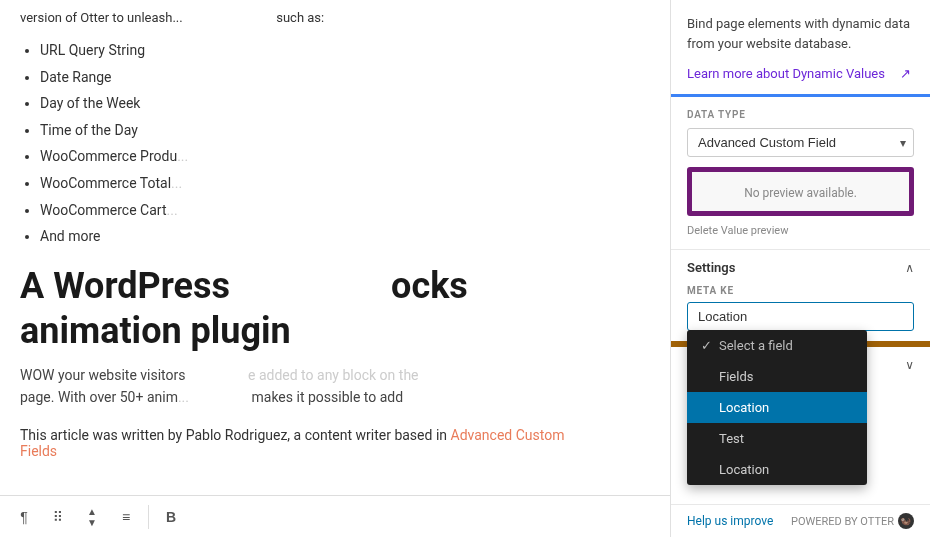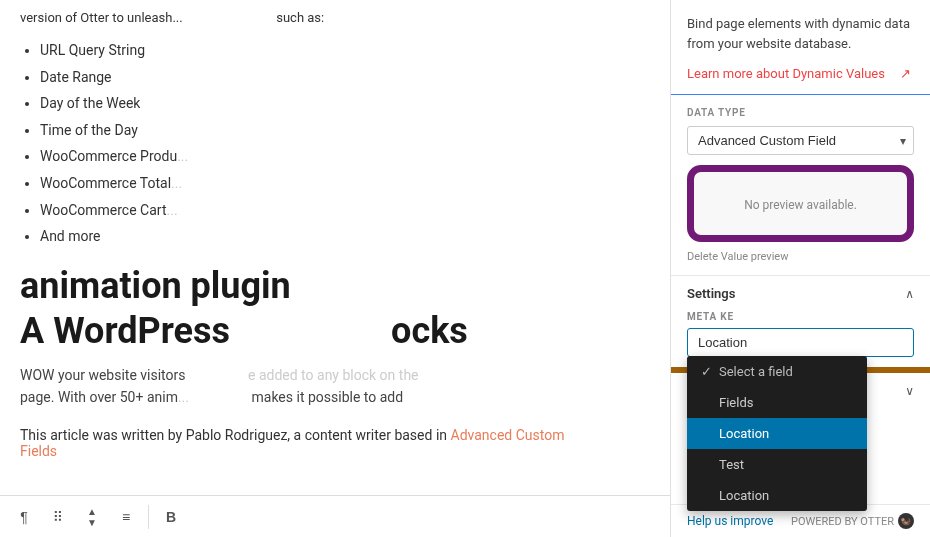--- a/index.html
+++ b/index.html
@@ -107,33 +107,33 @@
       width: 260px;
       background: #fff;
       border-left: 1px solid #e0e0e0;
       display: flex;
       flex-direction: column;
       position: relative;
     }
 
     .panel-header-section {
       padding: 14px 16px 12px;
-      border-bottom: 1px solid #3b82f6;
+      border-bottom: 3px solid #3b82f6;
     }
 
     .panel-description {
       font-size: 13px;
       color: #444;
       line-height: 1.5;
       margin-bottom: 10px;
     }
 
     .panel-link {
       font-size: 13px;
-      color: #ef4444;
+      color: #6d28d9;
       text-decoration: none;
       display: inline-flex;
       align-items: flex-start;
       gap: 15px;
     }
 
     .data-type-section {
       padding: 12px 16px;
       border-bottom: 1px solid #e8e8e8;
     }
@@ -168,23 +168,23 @@
       right: 8px;
       top: 50%;
       transform: translateY(-50%);
       pointer-events: none;
       font-size: 12px;
       color: #555;
     }
 
     .preview-box {
       background: #f8f8f8;
-      border: 7px solid #701a75;
-      border-radius: 14px;
-      padding: 22px;
+      border: 5px solid #701a75;
+      border-radius: 3px;
+      padding: 10px;
       margin-top: 10px;
       text-align: center;
     }
 
     .preview-text {
       font-size: 12px;
       color: #888;
     }
 
     .dynamic-value-label {
@@ -375,22 +375,22 @@
       <li>Date Range</li>
       <li>Day of the Week</li>
       <li>Time of the Day</li>
       <li>WooCommerce Produ<span style="color:#ccc">...</span></li>
       <li>WooCommerce Total<span style="color:#ccc">...</span></li>
       <li>WooCommerce Cart<span style="color:#ccc">...</span></li>
       <li>And more</li>
     </ul>
 
     <div class="big-heading">
+      <div>A WordPre<span style="color:#1a1a1a">ss&nbsp;&nbsp;&nbsp;&nbsp;&nbsp;&nbsp;&nbsp;&nbsp;&nbsp;&nbsp;&nbsp;&nbsp;&nbsp;&nbsp;&nbsp;&nbsp;&nbsp;&nbsp;ocks</span></div>
       <div>animation p<span style="color:#1a1a1a">lugin</span></div>
-      <div>A WordPre<span style="color:#1a1a1a">ss&nbsp;&nbsp;&nbsp;&nbsp;&nbsp;&nbsp;&nbsp;&nbsp;&nbsp;&nbsp;&nbsp;&nbsp;&nbsp;&nbsp;&nbsp;&nbsp;&nbsp;&nbsp;ocks</span></div>
     </div>
 
     <div class="desc-text">
       WOW your website visitors<span style="color:#ccc">&nbsp;&nbsp;&nbsp;&nbsp;&nbsp;&nbsp;&nbsp;&nbsp;&nbsp;&nbsp;&nbsp;&nbsp;&nbsp;&nbsp;&nbsp;&nbsp;&nbsp;&nbsp;e added to any block on the</span><br>
       page. With over 50+ anim<span style="color:#ccc">...</span>&nbsp;&nbsp;&nbsp;&nbsp;&nbsp;&nbsp;&nbsp;&nbsp;&nbsp;&nbsp;&nbsp;&nbsp;&nbsp;&nbsp;&nbsp;&nbsp;&nbsp;&nbsp;makes it possible to add
     </div>
 
     <div class="bottom-link">
       <span>This article was written by Pablo Rodriguez, a content writer based in </span>
       <a href="#" style="color:#e97c5a;text-decoration:none;">Advanced Custom<br>Fields</a>

